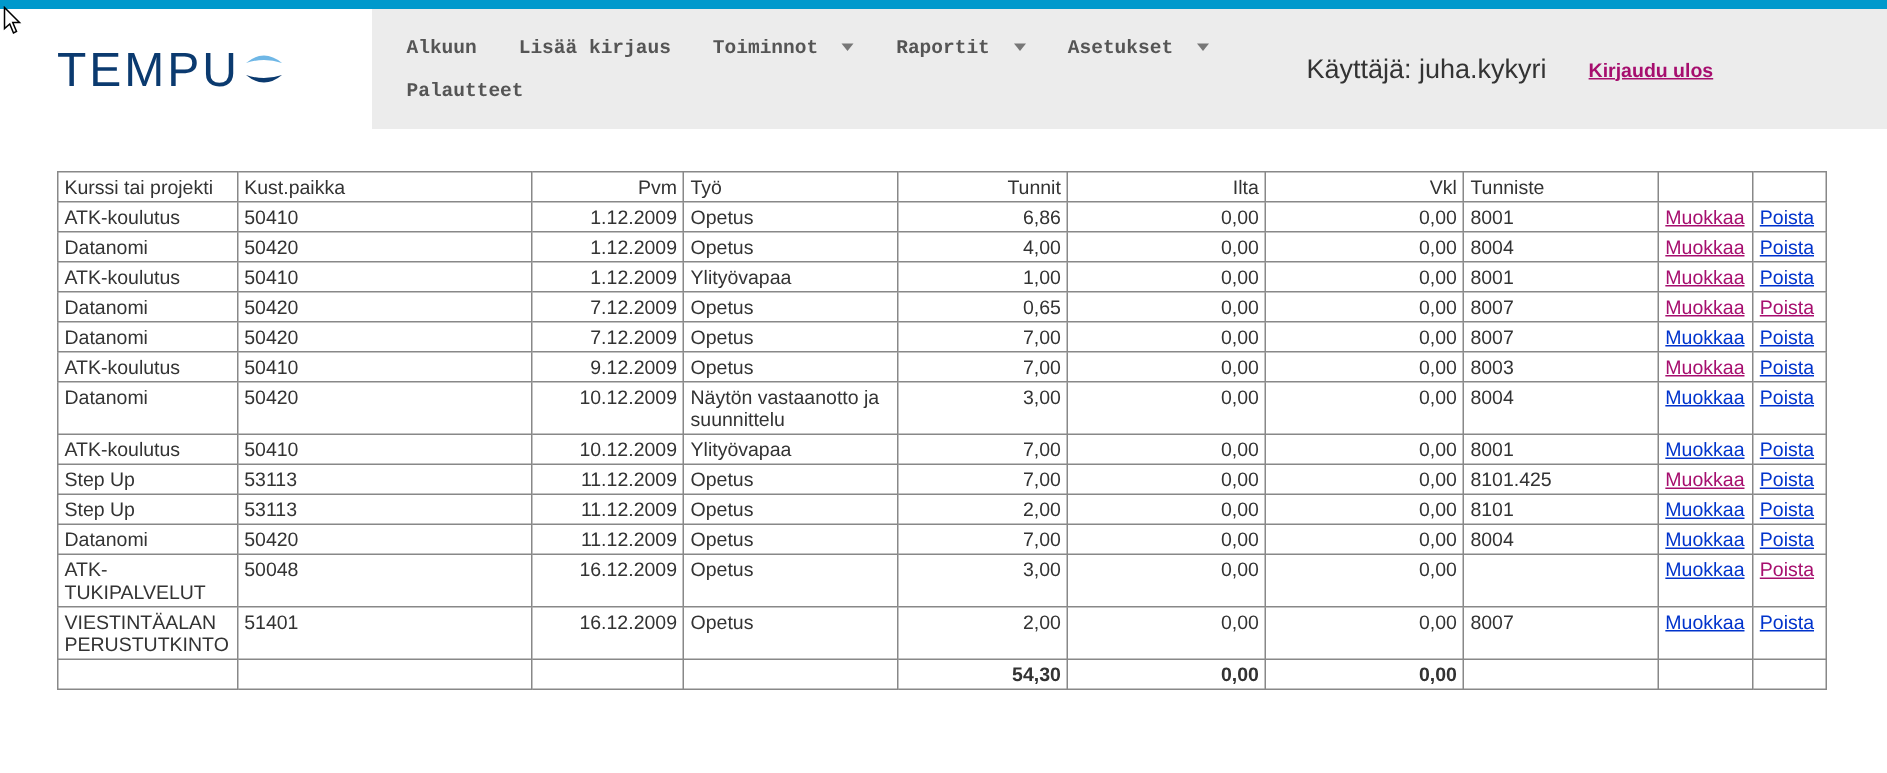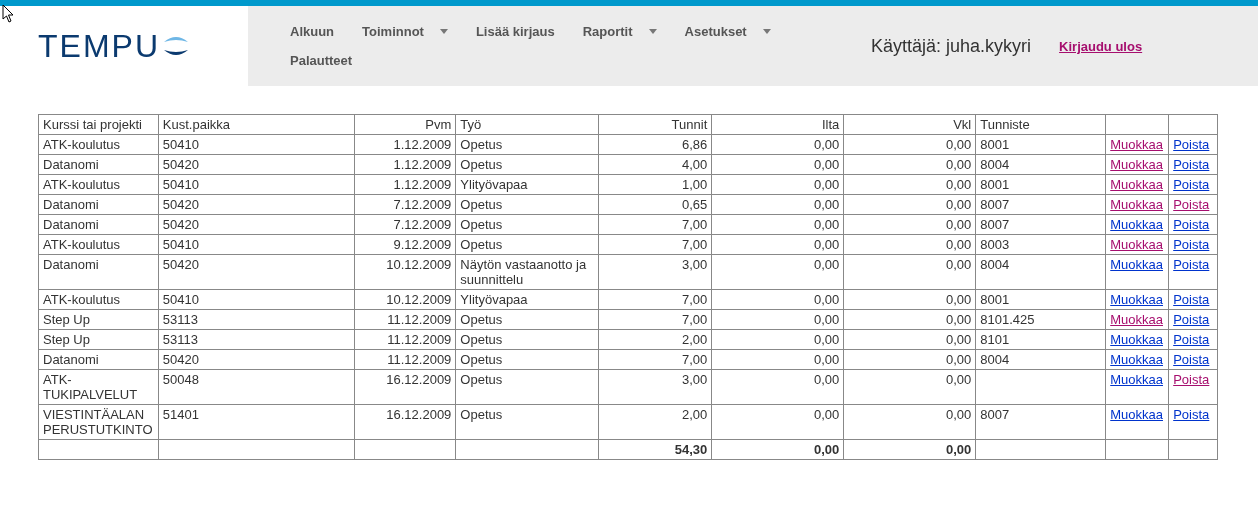--- a/index.html
+++ b/index.html
@@ -46,24 +46,25 @@
   .nav-bar {
     flex: 1;
     background: #ececec;
     display: flex;
     align-items: stretch;
     padding: 0;
   }
   .nav-menus {
     display: flex;
     flex-wrap: wrap;
-    padding: 8px 28px;
+    padding: 8px 9px;
     gap: 0;
     width: 610px;
     align-content: flex-start;
+    font-family: Liberation Mono, monospace;
   }
   .nav-item {
     font-weight: bold;
     color: #555;
     padding: 10px 14px;
     cursor: pointer;
     display: flex;
     align-items: center;
     gap: 6px;
   }
@@ -166,25 +167,25 @@
       </span>
     </div>
   </div>
 
   <div class="nav-bar">
     <div class="nav-menus">
       <div class="nav-item">
         <span>Alkuun</span>
       </div>
       <div class="nav-item">
+        <span>Lisää kirjaus</span>
+      </div>
+      <div class="nav-item">
         <span>Toiminnot</span>
         <span class="chev"></span>
-      </div>
-      <div class="nav-item">
-        <span>Lisää kirjaus</span>
       </div>
       <div class="nav-item">
         <span>Raportit</span>
         <span class="chev"></span>
       </div>
       <div class="nav-item">
         <span>Asetukset</span>
         <span class="chev"></span>
       </div>
       <div style="flex-basis:100%;height:0;"></div>

